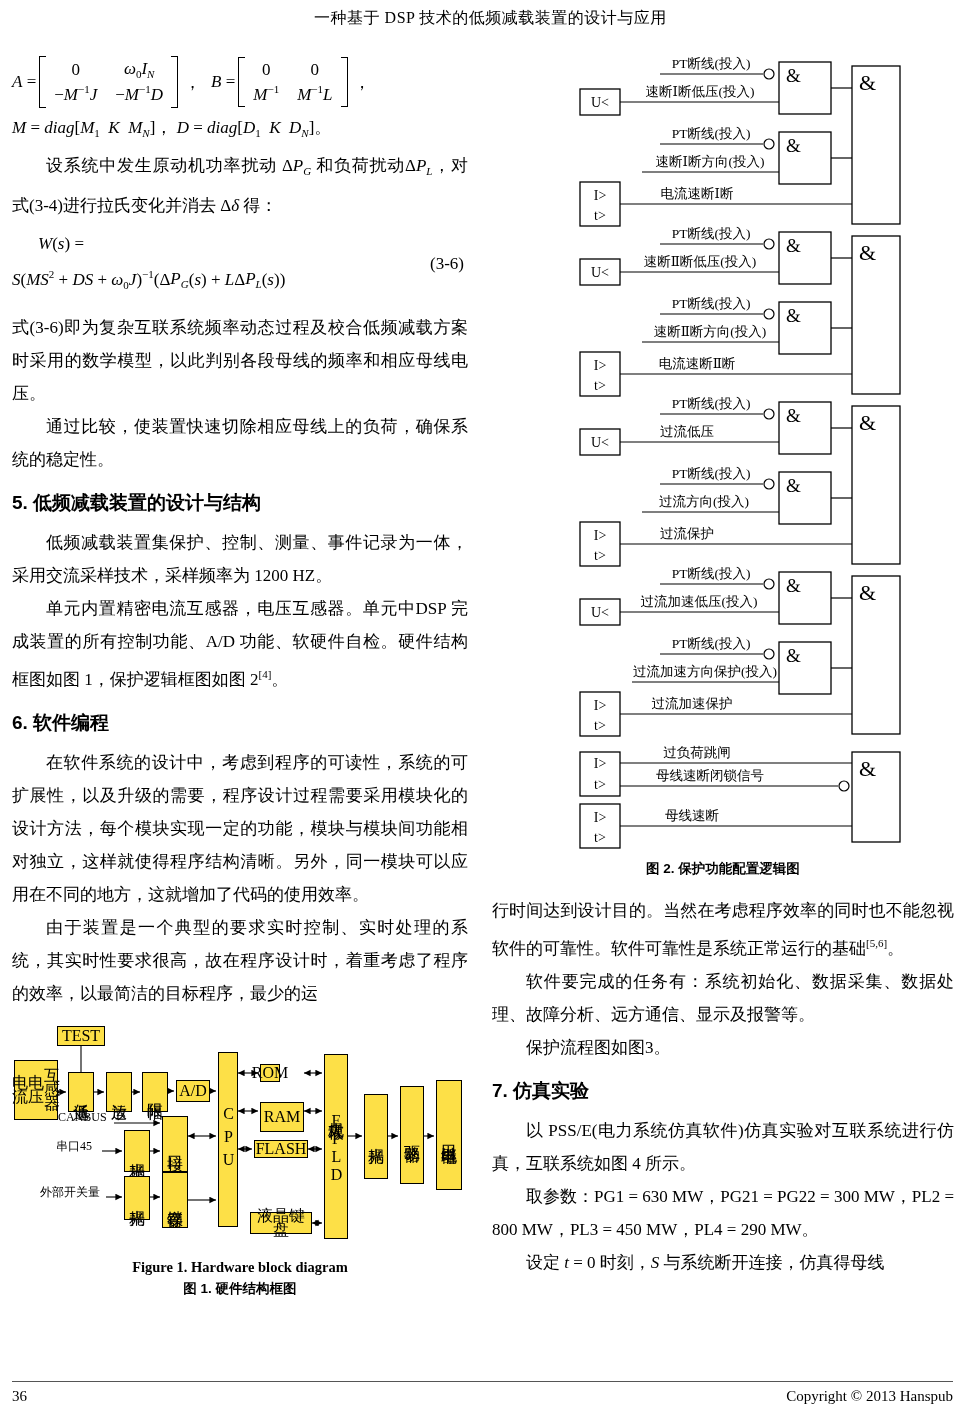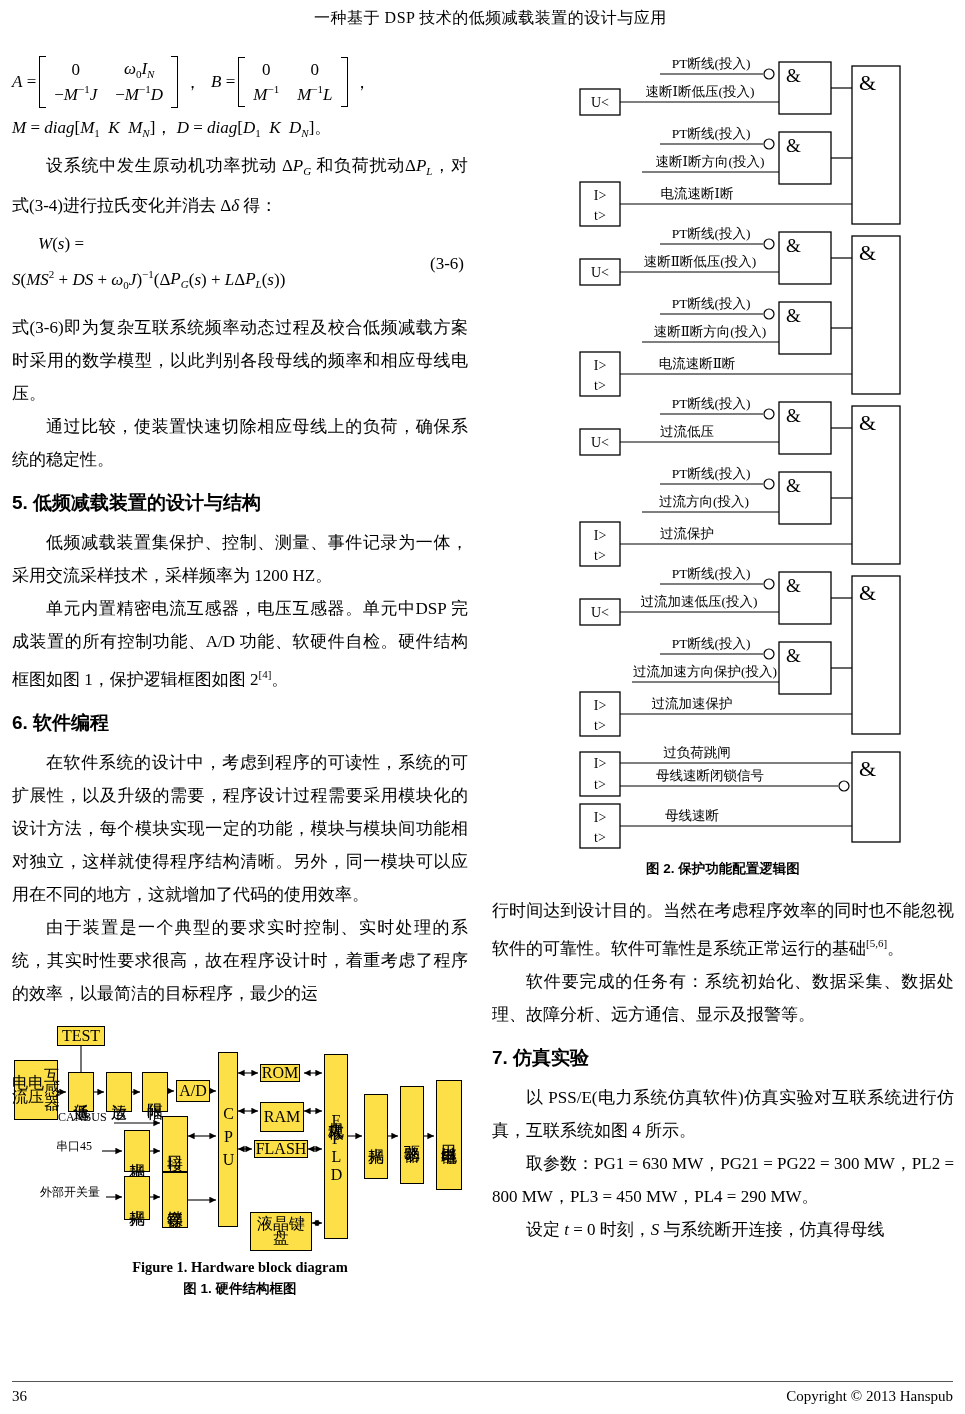--- a/index.html
+++ b/index.html
@@ -152,35 +152,35 @@
       <div class="fbox" style="left:2px;top:36px;width:44px;height:60px;flex-direction:row;">
         <div>电流</div>
         <div>电压</div>
         <div>互感器</div>
       </div>
       <div class="fbox vert" style="left:56px;top:48px;width:26px;height:40px;">低通</div>
       <div class="fbox vert" style="left:94px;top:48px;width:26px;height:40px;">运放</div>
       <div class="fbox vert" style="left:130px;top:48px;width:26px;height:40px;">限幅</div>
       <div class="fbox" style="left:164px;top:56px;width:34px;height:22px;">A/D</div>
       <div class="fbox vert" style="left:206px;top:28px;width:20px;height:175px;letter-spacing:6px;">CPU</div>
-      <div class="fbox" style="left:248px;top:40px;width:40px;height:18px;">ROM</div>
+      <div class="fbox" style="left:248px;top:40px;width:20px;height:18px;">ROM</div>
       <div class="fbox" style="left:248px;top:78px;width:44px;height:30px;">RAM</div>
       <div class="fbox" style="left:242px;top:116px;width:54px;height:18px;">FLASH</div>
       <div class="fbox vert" style="left:312px;top:30px;width:24px;height:185px;">大规模EPLD</div>
       <div class="fbox vert" style="left:352px;top:70px;width:24px;height:85px;">光耦</div>
       <div class="fbox vert" style="left:388px;top:62px;width:24px;height:98px;">驱动器</div>
       <div class="fbox vert" style="left:424px;top:56px;width:26px;height:110px;">出口继电器</div>
       <div class="flabel" style="left:46px;top:86px;">CANBUS</div>
       <div class="flabel" style="left:44px;top:114px;">串口45</div>
       <div class="fbox vert" style="left:112px;top:106px;width:26px;height:42px;">光耦</div>
       <div class="fbox vert" style="left:150px;top:92px;width:26px;height:56px;">接口</div>
       <div class="flabel" style="left:28px;top:160px;">外部开关量</div>
       <div class="fbox vert" style="left:112px;top:152px;width:26px;height:44px;">光耦</div>
       <div class="fbox vert" style="left:150px;top:148px;width:26px;height:56px;">锁存器</div>
-      <div class="fbox" style="left:238px;top:188px;width:62px;height:39px;">液晶键盘</div>
+      <div class="fbox" style="left:238px;top:188px;width:62px;height:22px;">液晶键盘</div>
     </div>
     <div class="figcap-en">Figure 1. Hardware block diagram</div>
     <div class="figcap-zh">图 1.  硬件结构框图</div>
   </div>
 </div>
 
 <div class="col-right">
 
   <div>
     <svg class="f2" width="462" height="800" viewBox="0 0 462 800">
@@ -303,20 +303,21 @@
       <text class="lbl" x="200" y="768">母线速断</text>
       <line x1="128" y1="774" x2="360" y2="774"></line>
       <rect x="360" y="700" width="48" height="90"></rect>
       <text class="amp ampbig" x="367" y="724">&amp;</text>
     </svg>
     <div class="figcap-zh">图 2.  保护功能配置逻辑图</div>
   </div>
 
   <p class="para" style="margin-top:16px;">行时间达到设计目的。当然在考虑程序效率的同时也不能忽视软件的可靠性。软件可靠性是系统正常运行的基础<sup>[5,6]</sup>。</p>
   <p class="para indent">软件要完成的任务有：系统初始化、数据采集、数据处理、故障分析、远方通信、显示及报警等。</p>
+  <p class="para indent">保护流程图如图3。</p>
 
   <div class="sec-h">7. 仿真实验</div>
 
   <p class="para indent">以 PSS/E(电力系统仿真软件)仿真实验对互联系统进行仿真，互联系统如图 4 所示。</p>
   <p class="para indent">取参数：PG1 = 630 MW，PG21 = PG22 = 300 MW，PL2 = 800 MW，PL3 = 450 MW，PL4 = 290 MW。</p>
   <p class="para indent">设定 <i>t</i> = 0 时刻，<i>S</i> 与系统断开连接，仿真得母线</p>
 </div>
 
 <div class="footer-line"></div>
 <div class="footer-left">36</div>

